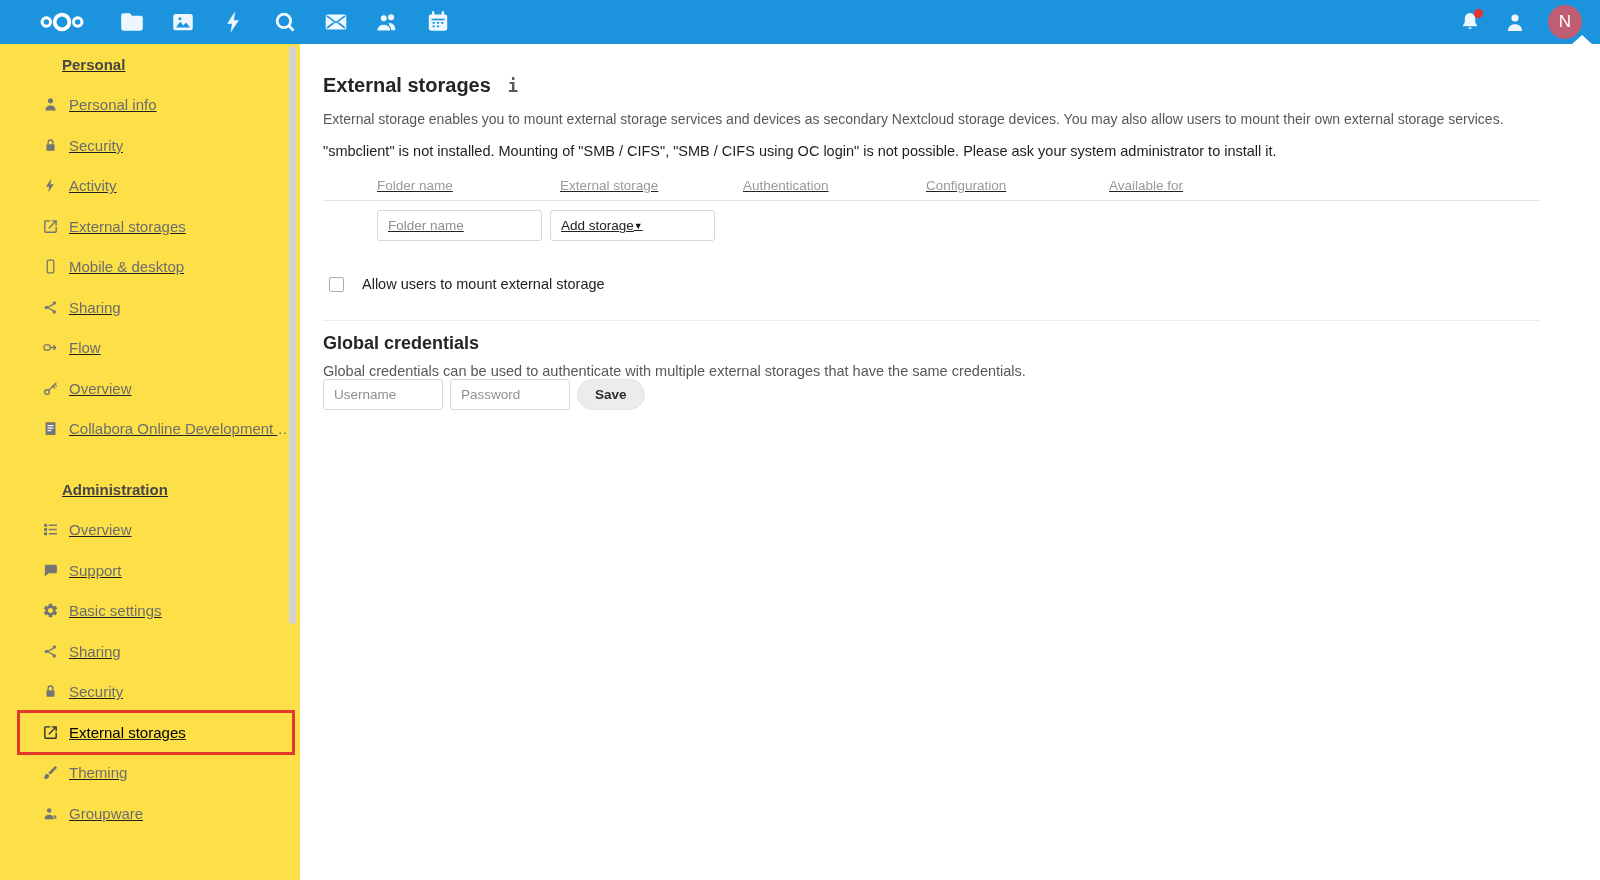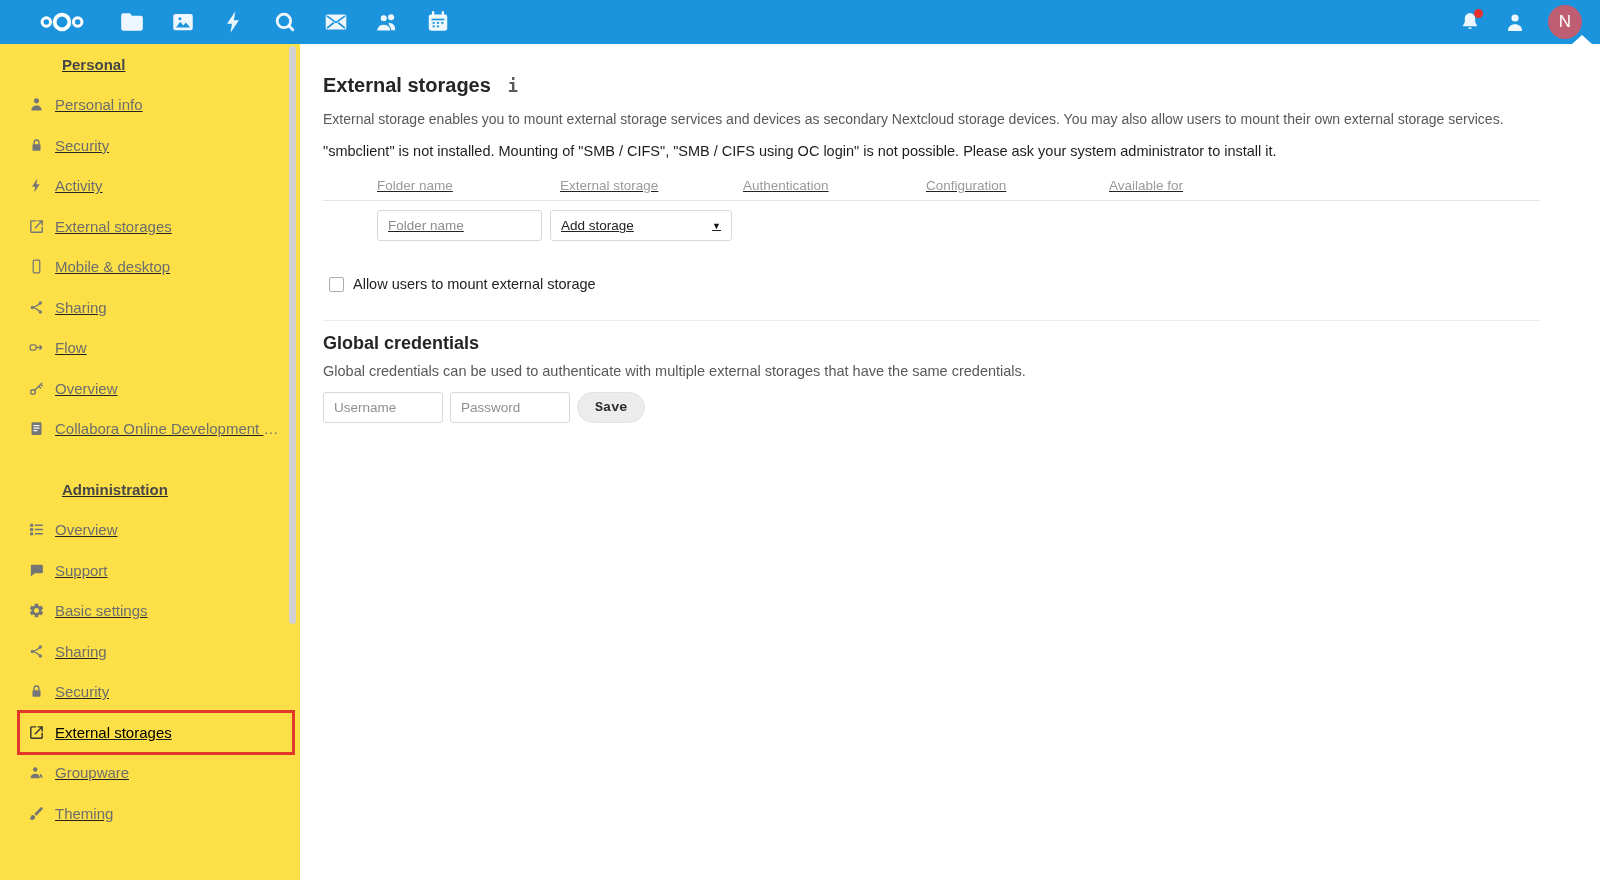--- a/index.html
+++ b/index.html
@@ -26,21 +26,21 @@
   .avatar-caret{ position:absolute; top:35px; right:8px; width:0; height:0;
                  border-left:10px solid transparent; border-right:10px solid transparent;
                  border-bottom:9px solid #fff; }
 
   
   .sidebar{ position:absolute; top:44px; left:0; width:300px; height:836px; background:#fde047;text-decoration:underline; }
   .nav-section-header{ height:40.5px; display:flex; align-items:center; padding-left:62px;
                        font-weight:bold; font-size:15px; color:#474747; }
   .nav-section + .nav-section{ margin-top:20px; }
   .nav-item{ position:relative; height:40.5px; display:flex; align-items:center;
-             padding-left:28px; cursor:pointer; color:var(--sidebar-text); }
+             padding-left:42px; cursor:pointer; color:var(--sidebar-text); }
   .nav-item .nav-icon{ width:17px; height:17px; flex:0 0 17px; color:#757575; }
   .nav-item .nav-icon svg{ width:17px; height:17px; display:block; }
   .nav-item .nav-label{ margin-left:10px; font-size:15px; white-space:nowrap;
                         overflow:hidden; text-overflow:ellipsis; max-width:225px; }
   .nav-item.active{ color:#000; }
   .nav-item.active .nav-icon{ color:#333; }
   .red-annotation{ position:absolute; left:17px; right:5px; top:-2px; bottom:-2px;
                    border:3px solid #e2392b; pointer-events:none; }
   .side-scrollbar{ position:absolute; top:46px; left:289px; width:7px; height:578px;
                    background:#d2d2d2; border-radius:4px; }
@@ -59,39 +59,39 @@
   .storage-head{ display:flex; height:24px; align-items:center;
                  border-bottom:1px solid #e4e4e4; padding-bottom:6px; }
   .storage-head .col{ font-size:13.5px; color:#9a9a9a; }
   .col-gutter{ width:54px; flex:0 0 54px; }
   .col{ width:183px; flex:0 0 183px; }
   .storage-row{ display:flex; align-items:center; padding:9px 0 9px 54px; }
   input.text{ height:31px; width:165px; border:1px solid #d8d8d8; border-radius:3px;
               padding:0 10px; font-size:13.5px; font-family:"Liberation Sans",sans-serif;
               color:#333; outline:none; }
   input.text::placeholder{ color:#8f8f8f; }
-  .select{ height:31px; width:182px; margin-left:8px; border:1px solid #d8d8d8; border-radius:3px;
-           display:flex; align-items:center; justify-content:space-between; padding:0 10px;
+  .select{ height:31px; width:165px; margin-left:8px; border:1px solid #d8d8d8; border-radius:3px;
+           display:flex; align-items:center; padding:0 10px;
            font-size:13.5px; color:#222; cursor:pointer; background:#fff; }
   .select .caret{ font-size:9px; color:#111; }
 
   .checkbox-row{ margin-top:26px; display:flex; align-items:center; margin-left:6px; }
   .checkbox{ width:15px; height:15px; border:1px solid #ababab; border-radius:2px;
              background:#fff; cursor:pointer; }
-  .checkbox-label{ margin-left:9px; font-size:14.5px; color:#222; }
+  .checkbox-label{ margin-left:18px; font-size:14.5px; color:#222; }
 
   .divider{ margin-top:28px; border-top:1px solid #ececec; }
   .gc-title{ margin-top:12px; font-size:18px; font-weight:bold; color:#252525; }
   .gc-desc{ margin-top:9px; font-size:14.5px; color:#585858; }
-  .cred-row{ margin-top:13px; display:flex; align-items:center; }
+  .cred-row{ margin-top:0; display:flex; align-items:center; }
   .cred-row input.text{ width:120px; }
   .cred-row input.text + input.text{ margin-left:7px; }
   .save-btn{ margin-left:7px; height:31px; padding:0 17px; border:1px solid #e3e3e3;
              border-radius:16px; background:#ececec; font-size:13.5px; font-weight:bold;
-             color:#2c2c2c; font-family:Liberation Mono, monospace; cursor:pointer; }
+             color:#2c2c2c; font-family:Liberation Sans, sans-serif; cursor:pointer; }
 </style>
 </head>
 <body>
 
 <div class="page">
 
   <header class="topbar" style="background: rgb(28, 148, 221);">
     <div class="logo">
       <svg viewBox="0 0 80 44">
         <circle cx="17" cy="22" r="6.2" fill="none" stroke="#fff" stroke-width="4.4"></circle>
@@ -305,34 +305,34 @@
             <svg viewBox="0 0 24 24" fill="currentColor">
               <path d="M19 19H5V5h6.5V3H5a2 2 0 0 0-2 2v14a2 2 0 0 0 2 2h14a2 2 0 0 0 2-2v-6.5h-2V19zM13.5 3v2h4.1l-8.6 8.6 1.4 1.4L19 6.4v4.1h2V3h-7.5z"></path>
             </svg>
           </span>
           <span class="nav-label">External storages</span>
           <div class="red-annotation" style="border-color: rgb(226, 57, 43);"></div>
         </div>
         <div class="nav-item">
           <span class="nav-icon">
             <svg viewBox="0 0 24 24" fill="currentColor">
+              <path d="M20.7 4.6l-1.3-1.3a1 1 0 0 0-1.4 0L9 12.3l2.7 2.7 9-9a1 1 0 0 0 0-1.4zM7 14.2c-1.7 0-3 1.3-3 3 0 1.3-1.1 2-2 2 .9 1.2 2.5 2 4 2 2.2 0 4-1.8 4-4 0-1.7-1.3-3-3-3z"></path>
+            </svg>
+          </span>
+          <span class="nav-label">Theming</span>
+        </div>
+        <div class="nav-item">
+          <span class="nav-icon">
+            <svg viewBox="0 0 24 24" fill="currentColor">
               <circle cx="10.2" cy="7.8" r="3.2"></circle>
               <path d="M3.8 19.4c0-3.4 2.8-5.5 6.4-5.5s6.4 2.1 6.4 5.5v.6H3.8z"></path>
               <path d="M16.4 13.9c2.4.5 4.1 2.2 4.1 4.9v.7h-2.6"></path>
             </svg>
           </span>
           <span class="nav-label">Groupware</span>
-        </div>
-        <div class="nav-item">
-          <span class="nav-icon">
-            <svg viewBox="0 0 24 24" fill="currentColor">
-              <path d="M20.7 4.6l-1.3-1.3a1 1 0 0 0-1.4 0L9 12.3l2.7 2.7 9-9a1 1 0 0 0 0-1.4zM7 14.2c-1.7 0-3 1.3-3 3 0 1.3-1.1 2-2 2 .9 1.2 2.5 2 4 2 2.2 0 4-1.8 4-4 0-1.7-1.3-3-3-3z"></path>
-            </svg>
-          </span>
-          <span class="nav-label">Theming</span>
         </div>
       </div>
     </aside>
   <div class="side-scrollbar"></div>
 
   <main class="main">
     <div class="section-title">
       <h1>External storages</h1>
       <span class="info-icon">i</span>
     </div>

